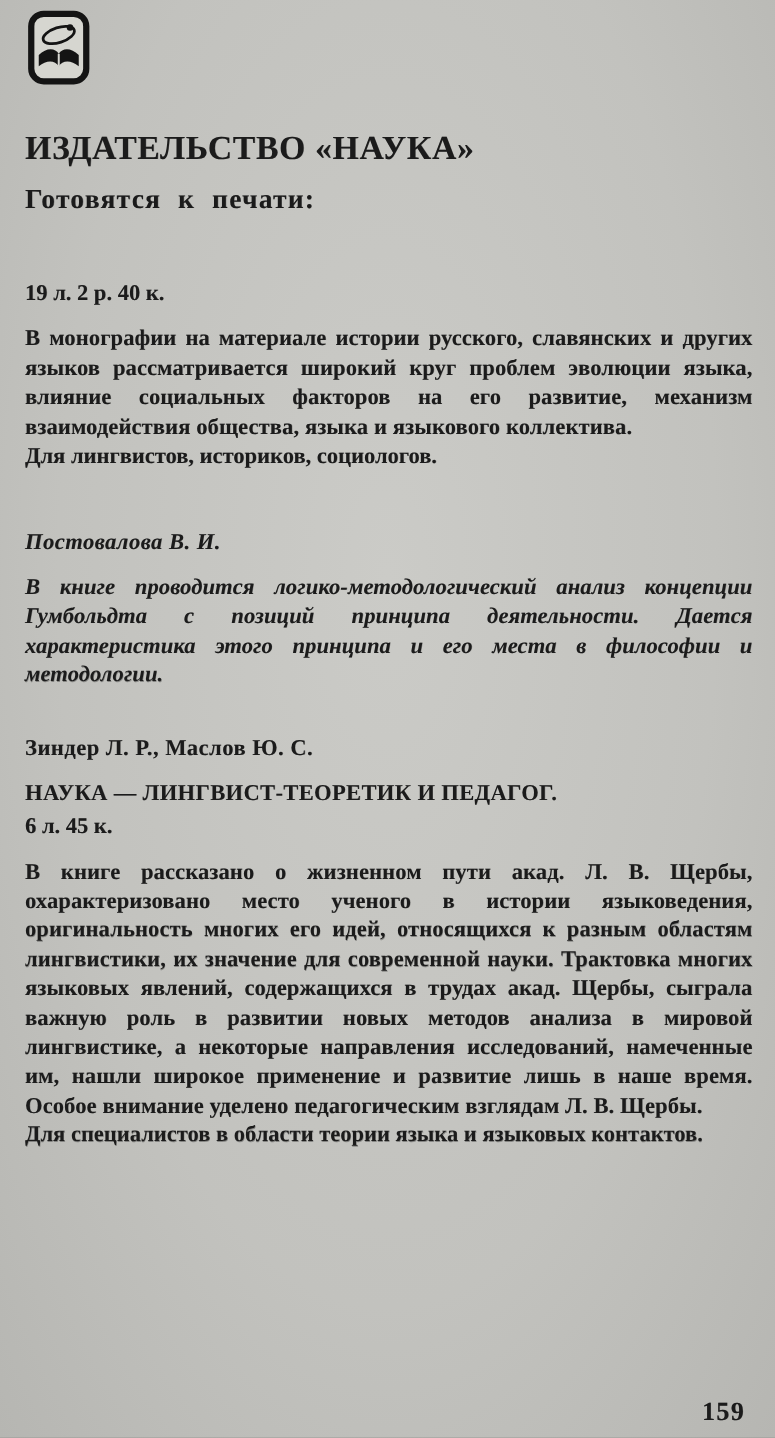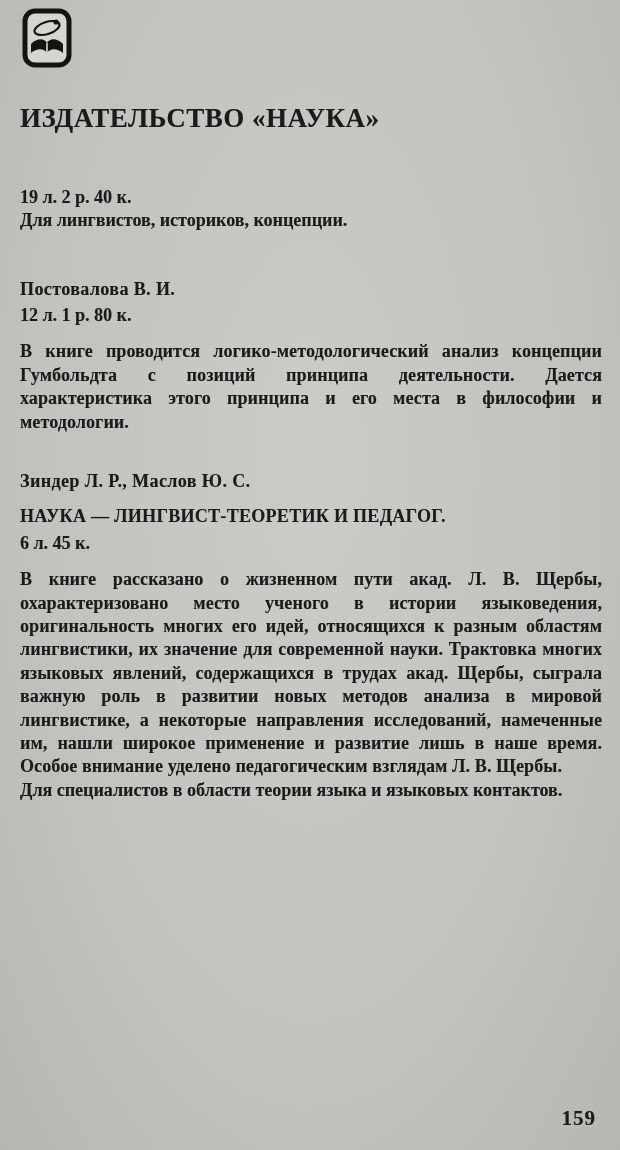--- a/index.html
+++ b/index.html
@@ -36,21 +36,21 @@
   }
   .subtitle {
     font-size: 22px;
     line-height: 1.15;
     margin: 12px 0 0 0;
     letter-spacing: 1px;
     word-spacing: 7px;
   }
 
   .entry { margin-top: 52px; max-width: 582px; }
-  .entry.entry-2 { margin-top: 46px; }
+  .entry.entry-2 { margin-top: 46px; font-style: italic; }
   .entry.entry-3 { margin-top: 36px; }
 
   .author {
     font-size: 18px;
     line-height: 1.25;
     letter-spacing: 0.4px;
   }
   .title {
     font-size: 18px;
     line-height: 1.3;
@@ -72,21 +72,21 @@
   .audience {
     font-size: 18px;
     line-height: 1.3;
     margin: 0;
     text-align: left;
   }
 
   .page-number {
     position: absolute;
     right: 24px;
-    bottom: 19px;
+    bottom: 8px;
     font-size: 21px;
     letter-spacing: 1px;
   }
 </style>
 </head>
 <body>
 
 <div class="page">
 
   <div class="logo">
@@ -95,29 +95,30 @@
       <ellipse cx="25" cy="20" rx="13" ry="6" fill="none" stroke="#141414" stroke-width="2.2" transform="rotate(-18 25 20)"></ellipse>
       <circle cx="34" cy="14" r="2.6" fill="#141414"></circle>
       <path d="M9 36 C15 30, 22 30, 25 35 C28 30, 35 30, 41 36
                L41 45 C35 40, 28 40, 25 45 C22 40, 15 40, 9 45 Z" fill="#141414"></path>
       <path d="M25 35 L25 45" stroke="#d6d6d0" stroke-width="1.6"></path>
     </svg>
   </div>
 
   <h1 class="publisher">ИЗДАТЕЛЬСТВО «НАУКА»</h1>
 
+  <h2 class="subtitle">Готовятся к печати:</h2>
 
   <section class="entry entry-1">
     <div class="details">19 л. 2 р. 40 к.</div>
-    <p class="audience">Для лингвистов, историков, концепции.</p>
+    <p class="description">В монографии на материале истории русского, славянских и других языков рассматривается широкий круг проблем эволюции языка, влияние социальных факторов на его развитие, механизм взаимодействия общества, языка и языкового коллектива.</p>
+    <p class="audience">Для лингвистов, историков, социологов.</p>
   </section>
 
   <section class="entry entry-2">
     <div class="author">Постовалова В. И.</div>
-    <div class="details">12 л. 1 р. 80 к.</div>
     <p class="description">В книге проводится логико-методологический анализ концепции Гумбольдта с позиций принципа деятельности. Дается характеристика этого принципа и его места в философии и методологии.</p>
   </section>
 
   <section class="entry entry-3">
     <div class="author">Зиндер Л. Р., Маслов Ю. С.</div>
     <div class="title">НАУКА — ЛИНГВИСТ-ТЕОРЕТИК И ПЕДАГОГ.</div>
     <div class="details">6 л. 45 к.</div>
     <p class="description">В книге рассказано о жизненном пути акад. Л. В. Щербы, охарактеризовано место ученого в истории языковедения, оригинальность многих его идей, относящихся к разным областям лингвистики, их значение для современной науки. Трактовка многих языковых явлений, содержащихся в трудах акад. Щербы, сыграла важную роль в развитии новых методов анализа в мировой лингвистике, а некоторые направления исследований, намеченные им, нашли широкое применение и развитие лишь в наше время. Особое внимание уделено педагогическим взглядам Л. В. Щербы.</p>
     <p class="audience">Для специалистов в области теории языка и языковых контактов.</p>
   </section>

